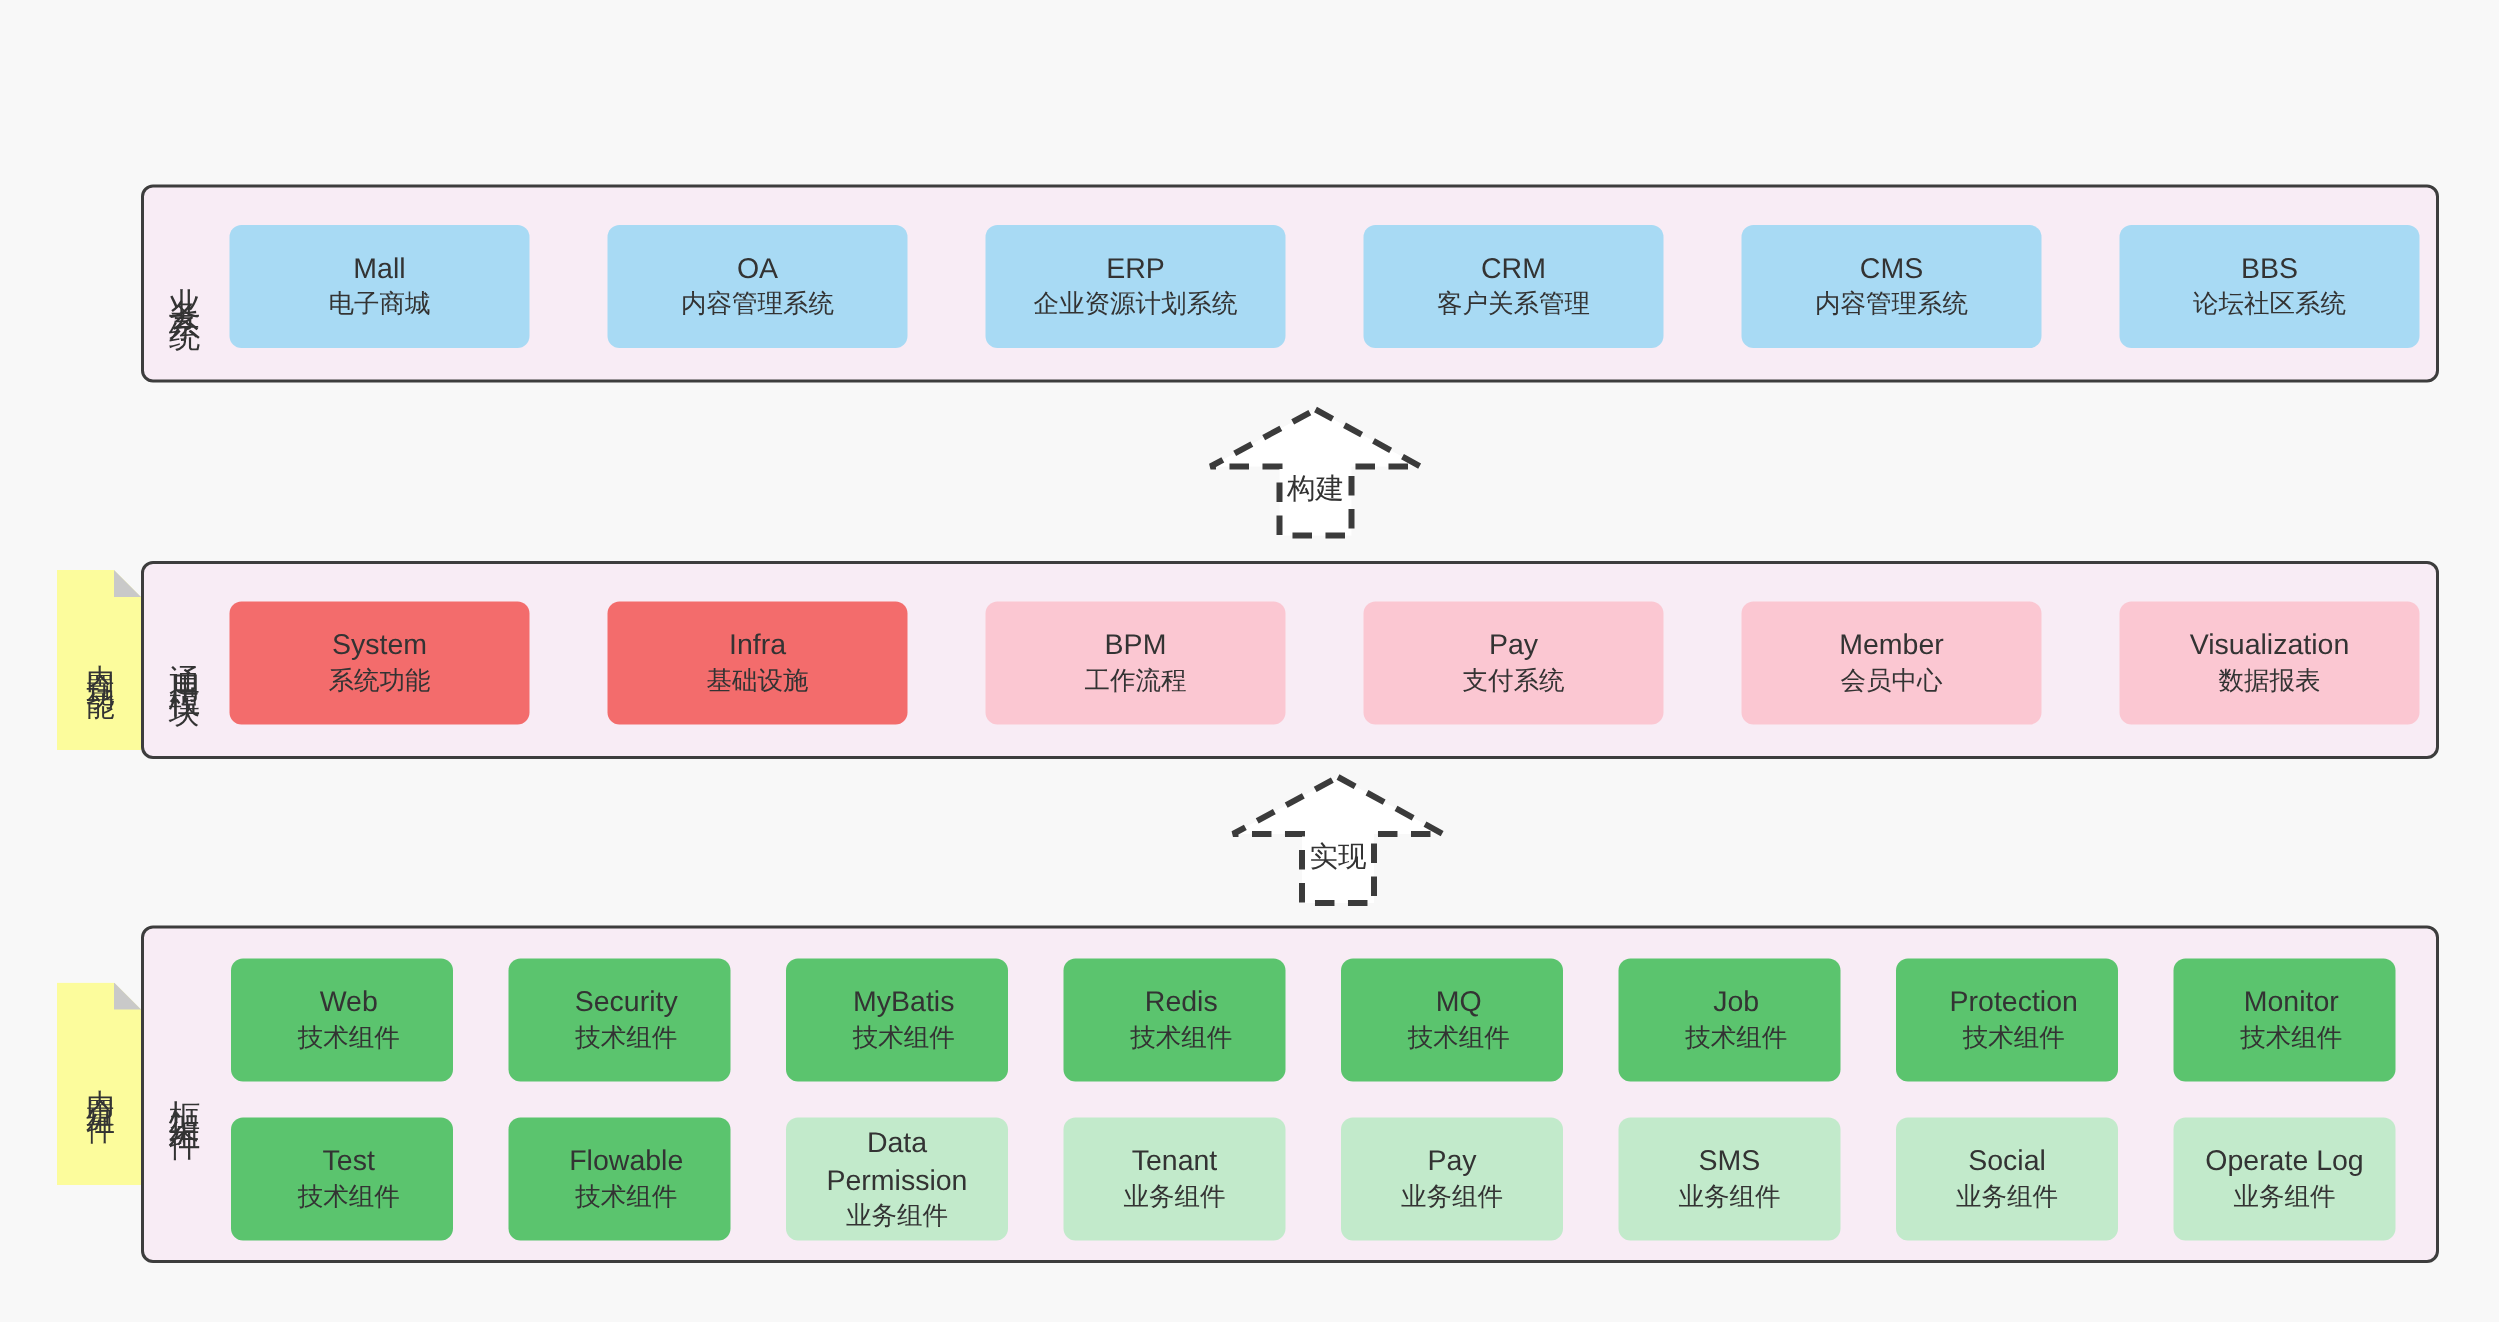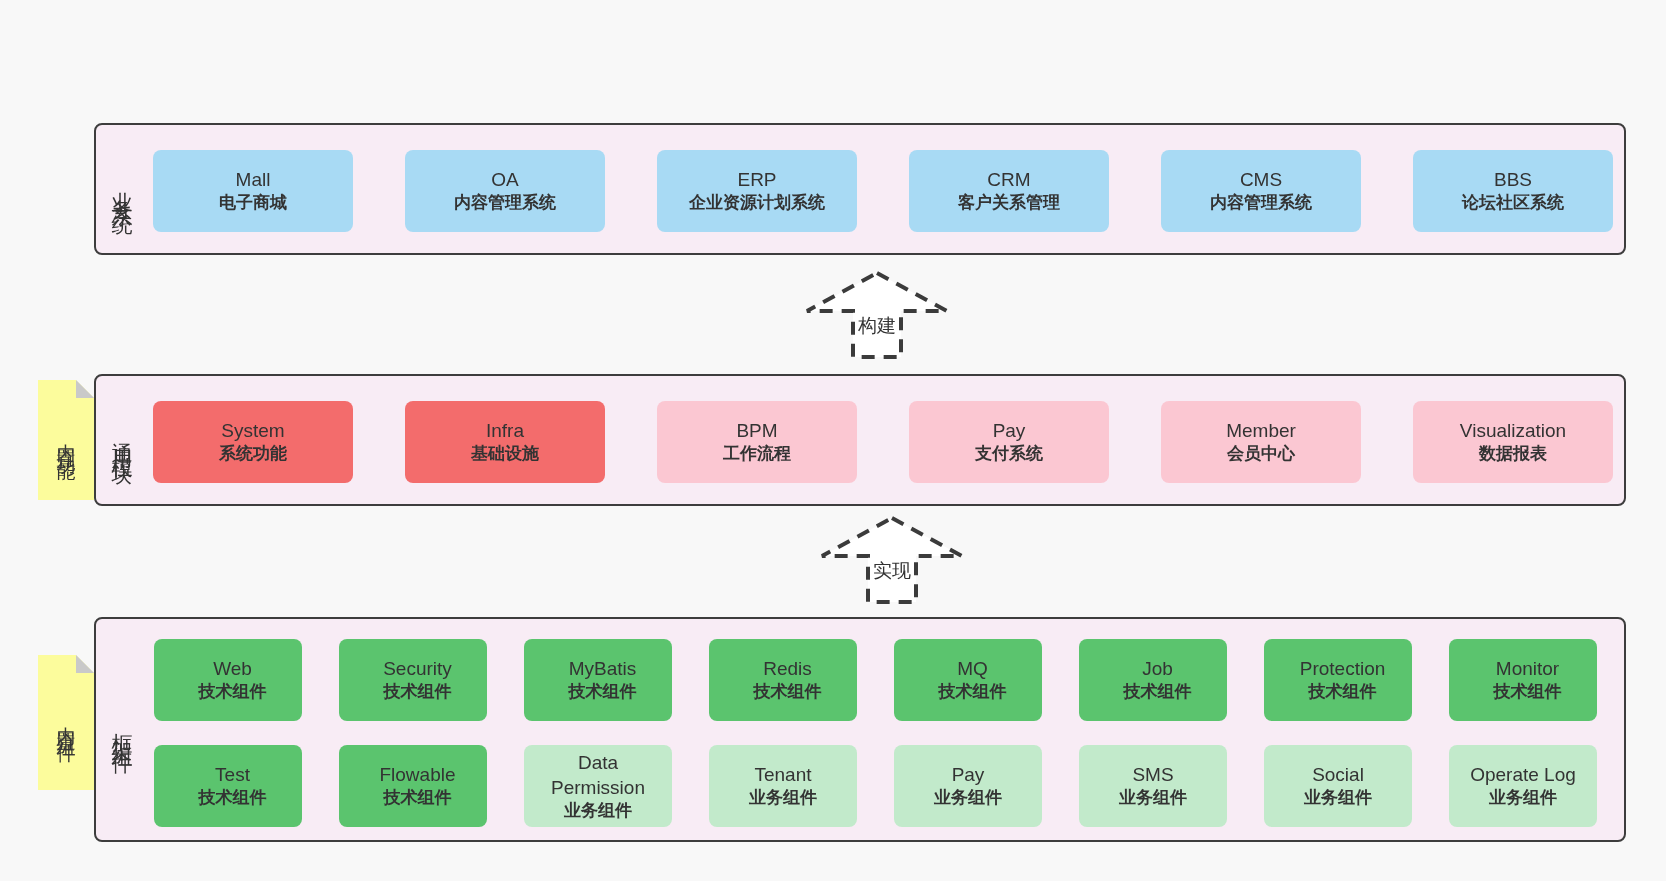--- a/index.html
+++ b/index.html
@@ -51,21 +51,21 @@
   .box {
     border-radius: 8px;
     display: flex; flex-direction: column;
     align-items: center; justify-content: center;
     text-align: center;
     color: var(--text);
     box-sizing: border-box;
     padding: 2px 8px;
   }
   .box-title { font-size: 19px; line-height: 1.32; }
-  .box-sub   { font-size: 17px; line-height: 1.32; font-weight: bold; }
+  .box-sub   { font-size: 17px; line-height: 1.32; }
   .c-blue       { background: var(--blue); }
   .c-red        { background: var(--red); }
   .c-pink       { background: var(--pink); }
   .c-green      { background: var(--green); padding-left: 17px; }
   .c-lightgreen { background: var(--green_light); }
 
   
   .arrow { position: absolute; width: 148px; height: 92px; }
   .arrow-1 { left: 803px; top: 269px; }
   .arrow-2 { left: 818px; top: 514px; }

